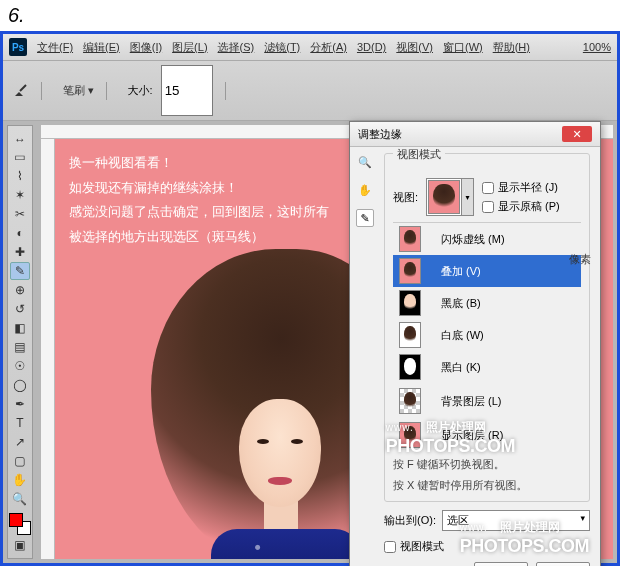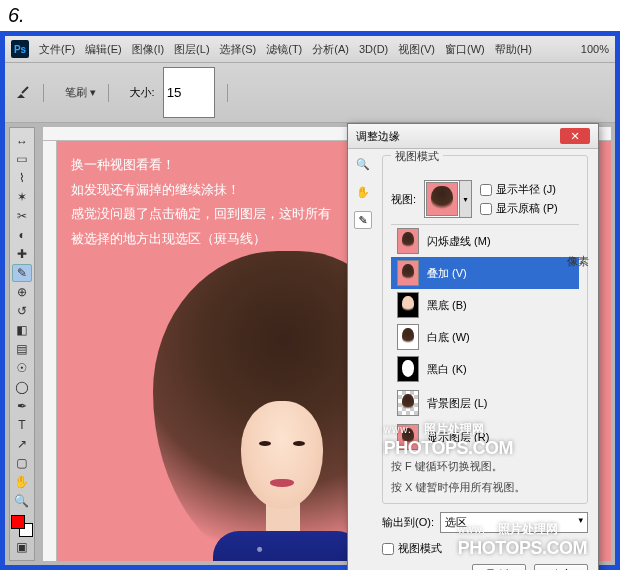--- a/index.html
+++ b/index.html
@@ -1,21 +1,21 @@
 <!DOCTYPE html>
 <html><head>
 <meta charset="utf-8">
 <style>
   * { box-sizing: border-box; margin: 0; padding: 0; }
   body { font-family: "Microsoft YaHei", Arial, sans-serif; font-size: 11px; background: #fff; width: 620px; }
   .step { font-size: 20px; font-style: italic; padding: 4px 8px; }
-  .app { background: #c2410c; border: 5px solid #1d4ed8; }
+  .app { background: #c2410c; border: 3px solid #1d4ed8; }
   .menubar { background: linear-gradient(#e8e8e8,#d5d5d5); display: flex; align-items: center; padding: 4px 6px; gap: 10px; border-bottom: 1px solid #aaa; }
   .menubar .ps { width: 18px; height: 18px; background: #001e36; color: #31a8ff; font-weight: bold; font-size: 10px; display: flex; align-items: center; justify-content: center; border-radius: 2px; }
-  .menubar .mi { color: #333; cursor: default; }
+  .menubar .mi { color: #333; cursor: default; text-decoration: underline; }
   .toolbar2 { background: linear-gradient(#d5d5d5,#c8c8c8); display: flex; align-items: center; padding: 4px 10px; gap: 8px; border-bottom: 1px solid #aaa; }
   .brush-ico { width: 16px; height: 16px; display: inline-block; }
   .sizefield { width: 52px; background: #fff; border: 1px solid #7a7a7a; padding: 17px 3px; }
   .workspace { display: flex; background: #b7b7b7; position: relative; }
   .sep { width: 14px; height: 18px; border-left: 1px solid #999; margin-left: 4px; }
   .toolbox { width: 26px; background: linear-gradient(#d9d9d9,#c7c7c7); border: 1px solid #999; margin: 4px; display: flex; flex-direction: column; align-items: center; gap: 1px; padding: 3px 0; }
   .tbtn { width: 20px; height: 18px; display: flex; align-items: center; justify-content: center; color: #333; border: 1px solid transparent; border-radius: 2px; font-size: 12px; }
   .tbtn.sel { background: #a9c7ea; border-color: #7aa; }
   .swatches { margin-top: 4px; position: relative; width: 22px; height: 22px; }
   .swatch-fg { position: absolute; width: 14px; height: 14px; background: #ff0000; border: 1px solid #000; left: 0; top: 0; z-index: 2; }
@@ -51,21 +51,21 @@
   .thumb .th-hair { position: absolute; left: 4px; top: 3px; right: 4px; bottom: 4px; background: radial-gradient(circle at 50% 30%, #3a231a 0%, #4b2f21 55%, transparent 75%); border-radius: 50% 50% 55% 55%; }
   .thumb.bw { background: #000; }
   .thumb.bw .th-hair { background: #fff; }
   .thumb.w { background: #fff; }
   .thumb.chk { background: repeating-conic-gradient(#ccc 0 25%, #fff 0 50%); background-size: 8px 8px; }
   .chk { display: flex; align-items: center; gap: 4px; font-size: 11px; margin: 2px 0; }
   .chk input { width: 12px; height: 12px; }
   .dropdown { position: relative; border: 1px solid #888; background: #fff; }
   .dd-trigger { width: 12px; position: absolute; right: 0; top: 0; bottom: 0; background: #ddd; border-left: 1px solid #888; display: flex; align-items: center; justify-content: center; font-size: 8px; }
   .dd-list { border-top: 1px solid #ccc; }
-  .dd-item { display: flex; align-items: center; gap: 8px; padding: 3px 6px; }
+  .dd-item { display: flex; align-items: center; gap: 20px; padding: 3px 6px; }
   .dd-item.sel { background: #2f6dd0; color: #fff; }
   .dd-item .thumb { width: 22px; height: 26px; }
   .side-label { position: absolute; right: -2px; top: 98px; font-size: 11px; color: #333; }
   .hint { font-size: 11px; color: #444; margin: 6px 0 2px; }
   .outrow { display: flex; align-items: center; gap: 6px; margin: 8px 0; }
   .outsel { flex: 1; border: 1px solid #888; background: #fff; padding: 2px 18px 2px 4px; position: relative; }
   .outsel::after { content: "▾"; position: absolute; right: 4px; top: 2px; font-size: 9px; }
   .btnrow { display: flex; justify-content: flex-end; gap: 8px; margin-top: 8px; }
   .btn { border: 1px solid #888; background: linear-gradient(#fdfdfd,#e5e5e5); padding: 2px 14px; border-radius: 2px; font-size: 12px; }
   .watermark { position: absolute; color: #fff; font-family: Arial, sans-serif; text-align: left; text-shadow: 0 0 4px rgba(0,0,0,0.4); pointer-events:none; }

